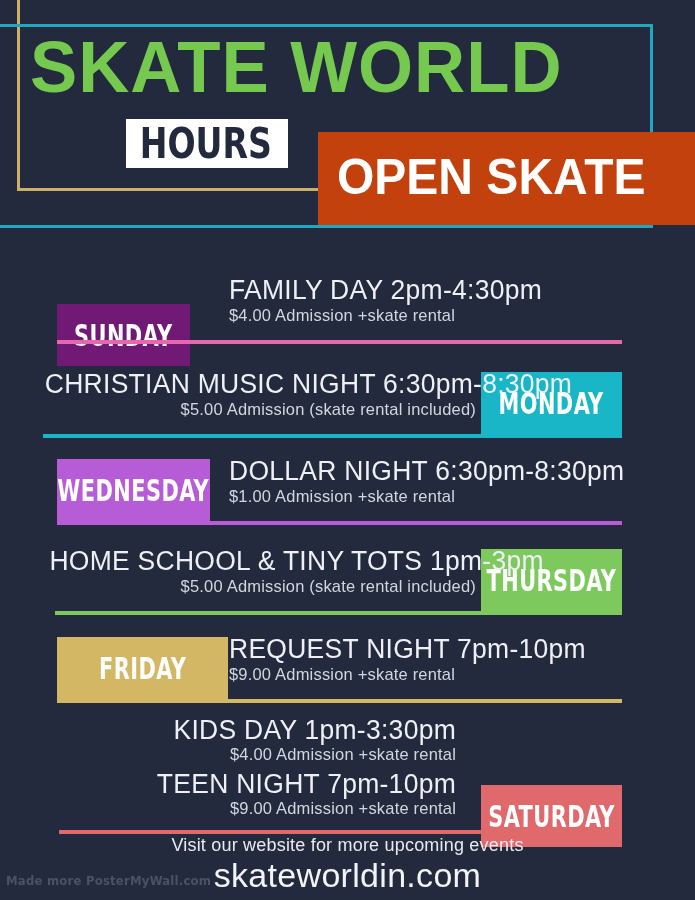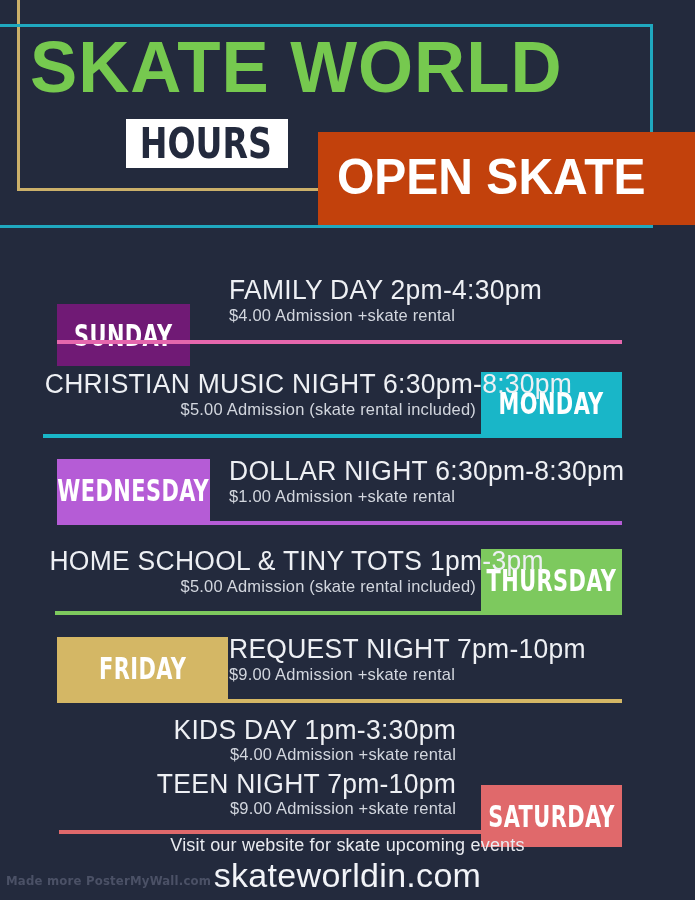--- a/index.html
+++ b/index.html
@@ -236,17 +236,17 @@
     <div class="badge" style="left:481px;top:56px;width:141px;background:#e0696b;margin-top:14px;">
       <span class="badge-label">SATURDAY</span>
     </div>
     <div class="ev-title rt" style="right:239px;top:0px;width:420px;">KIDS DAY 1pm-3:30pm</div>
     <div class="ev-sub rt" style="right:239px;top:30px;width:420px;">$4.00 Admission +skate rental</div>
     <div class="ev-title rt" style="right:239px;top:54px;width:420px;">TEEN NIGHT 7pm-10pm</div>
     <div class="ev-sub rt" style="right:239px;top:84px;width:420px;">$9.00 Admission +skate rental</div>
     <div class="divider" style="left:59px;top:115px;width:563px;background:#e0696b;"></div>
   </div>
 
-  <div class="foot-line1">Visit our website for skate upcoming events</div>
+  <div class="foot-line1">Visit our website for more upcoming events</div>
   <div class="foot-line2">skateworldin.com</div>
   <div class="watermark">Made more PosterMyWall.com</div>
 
 </div>
 
 </body></html>

